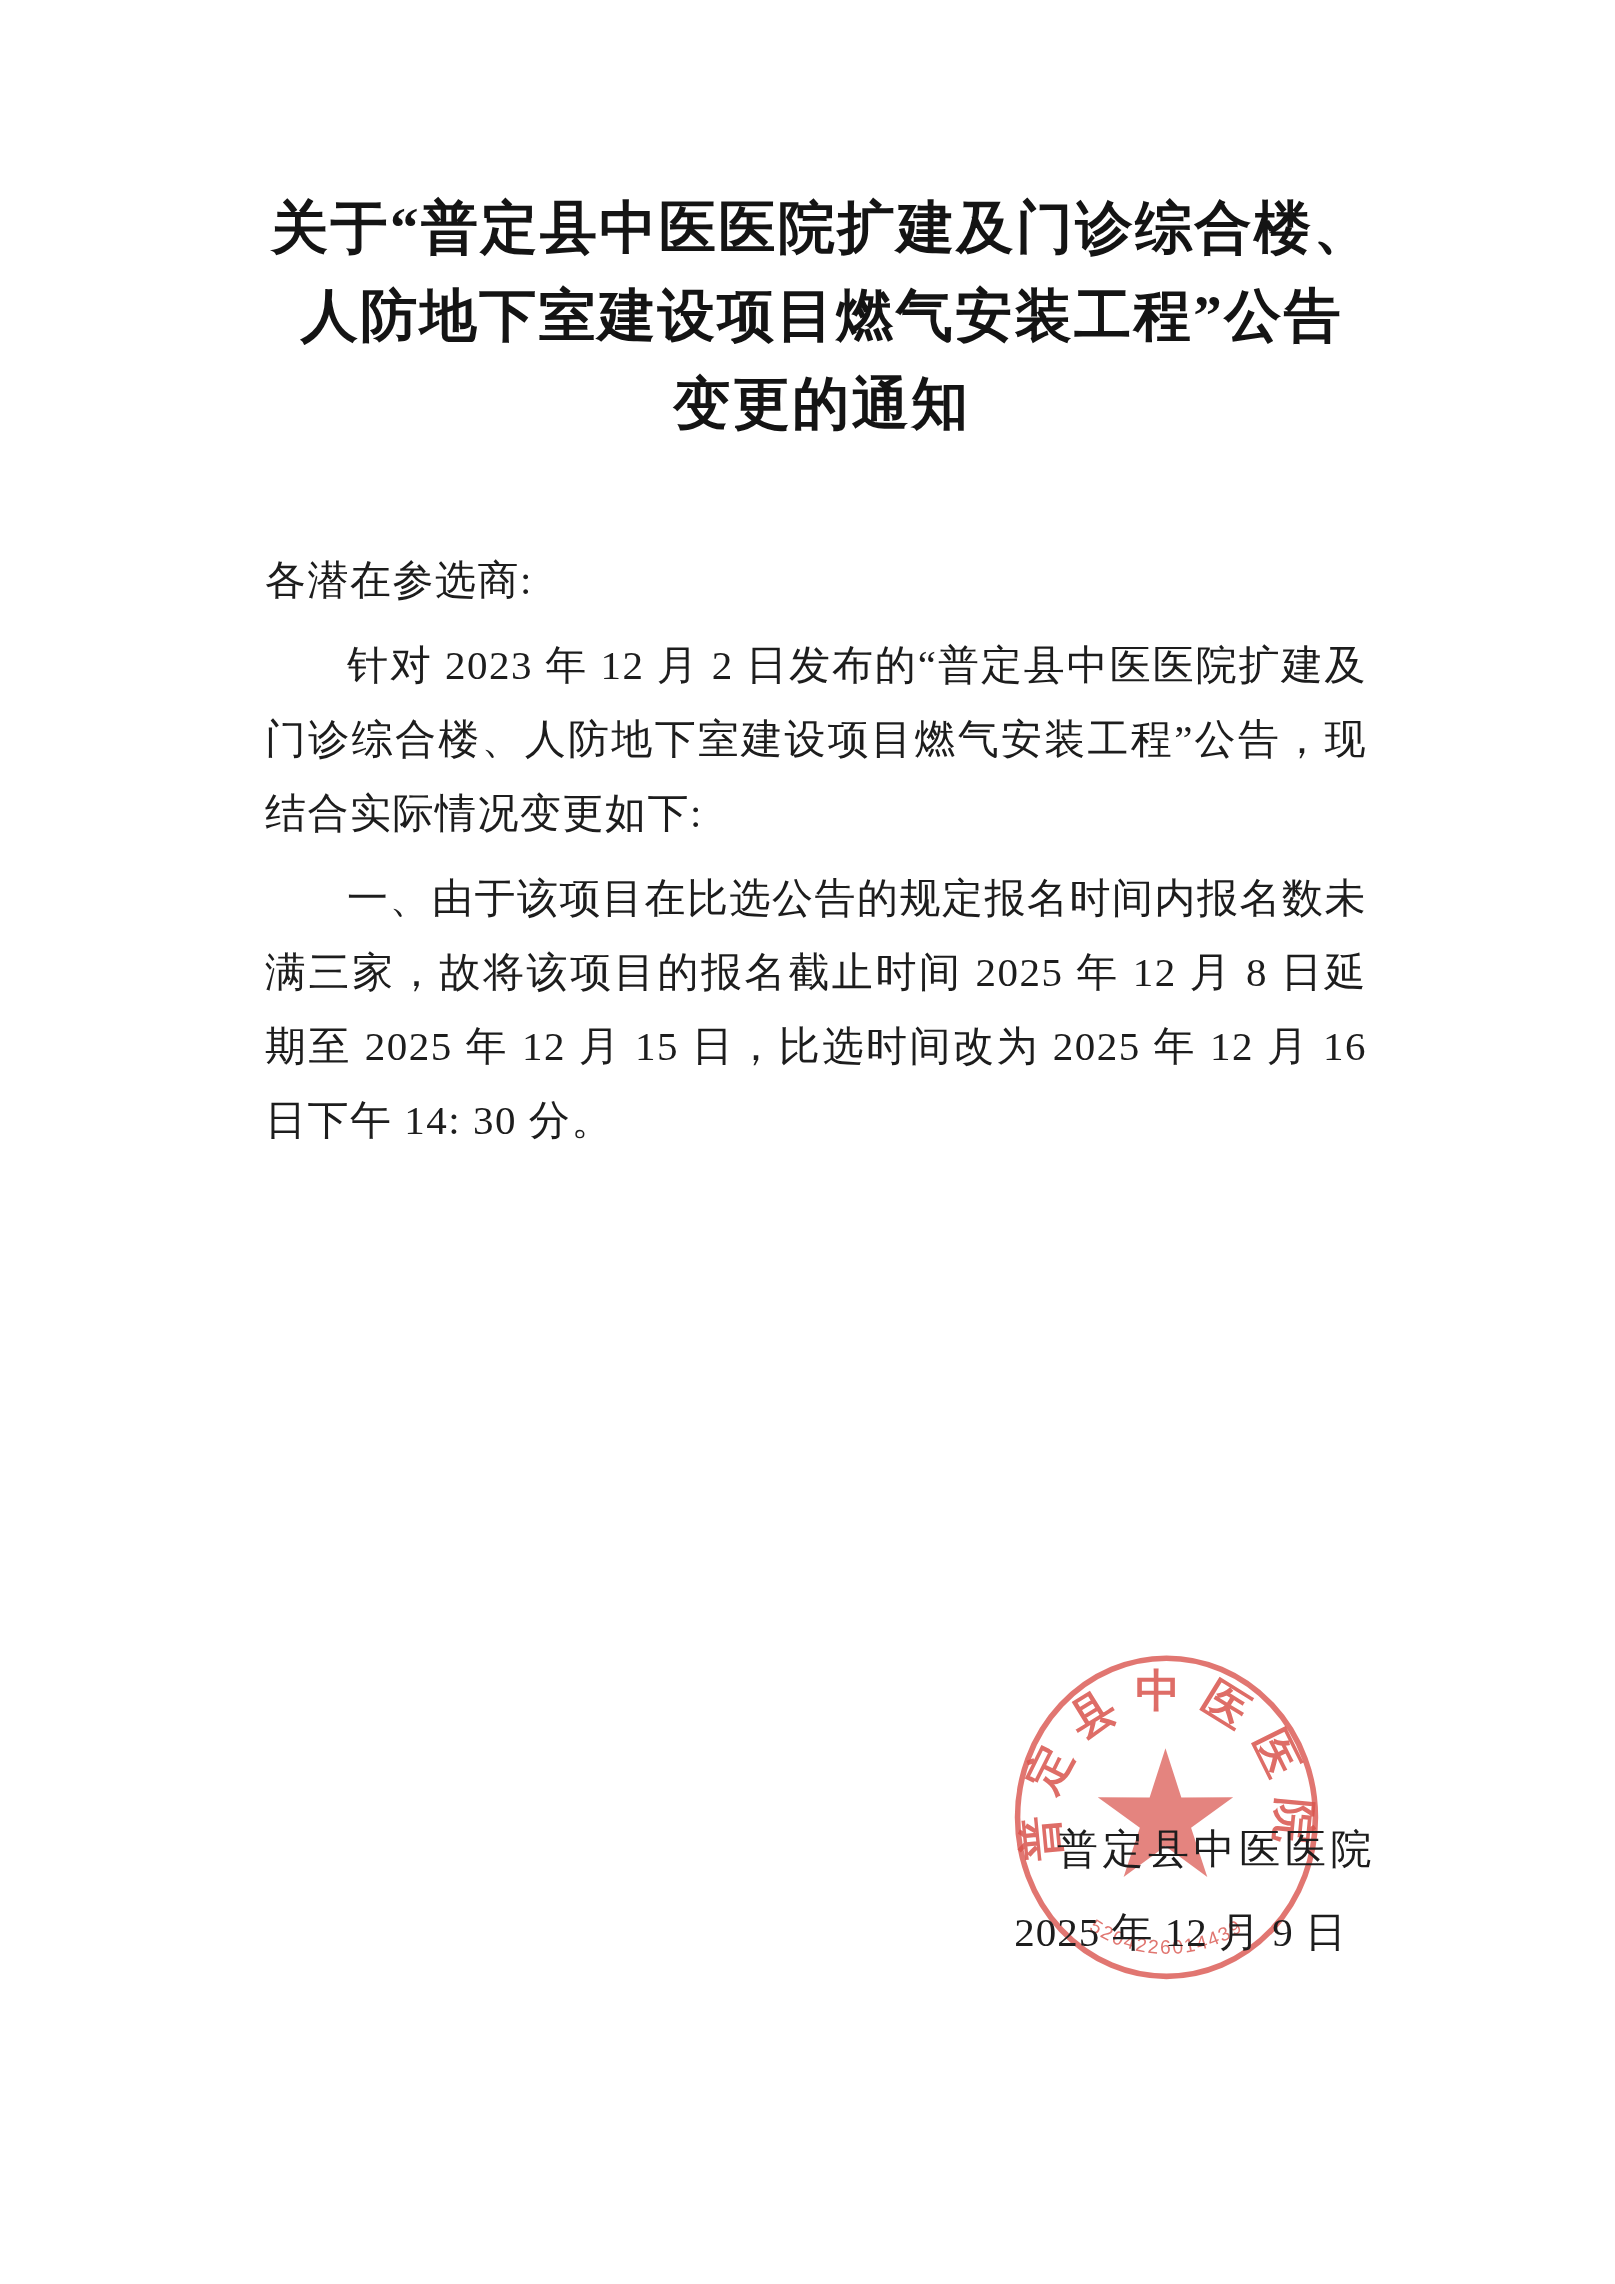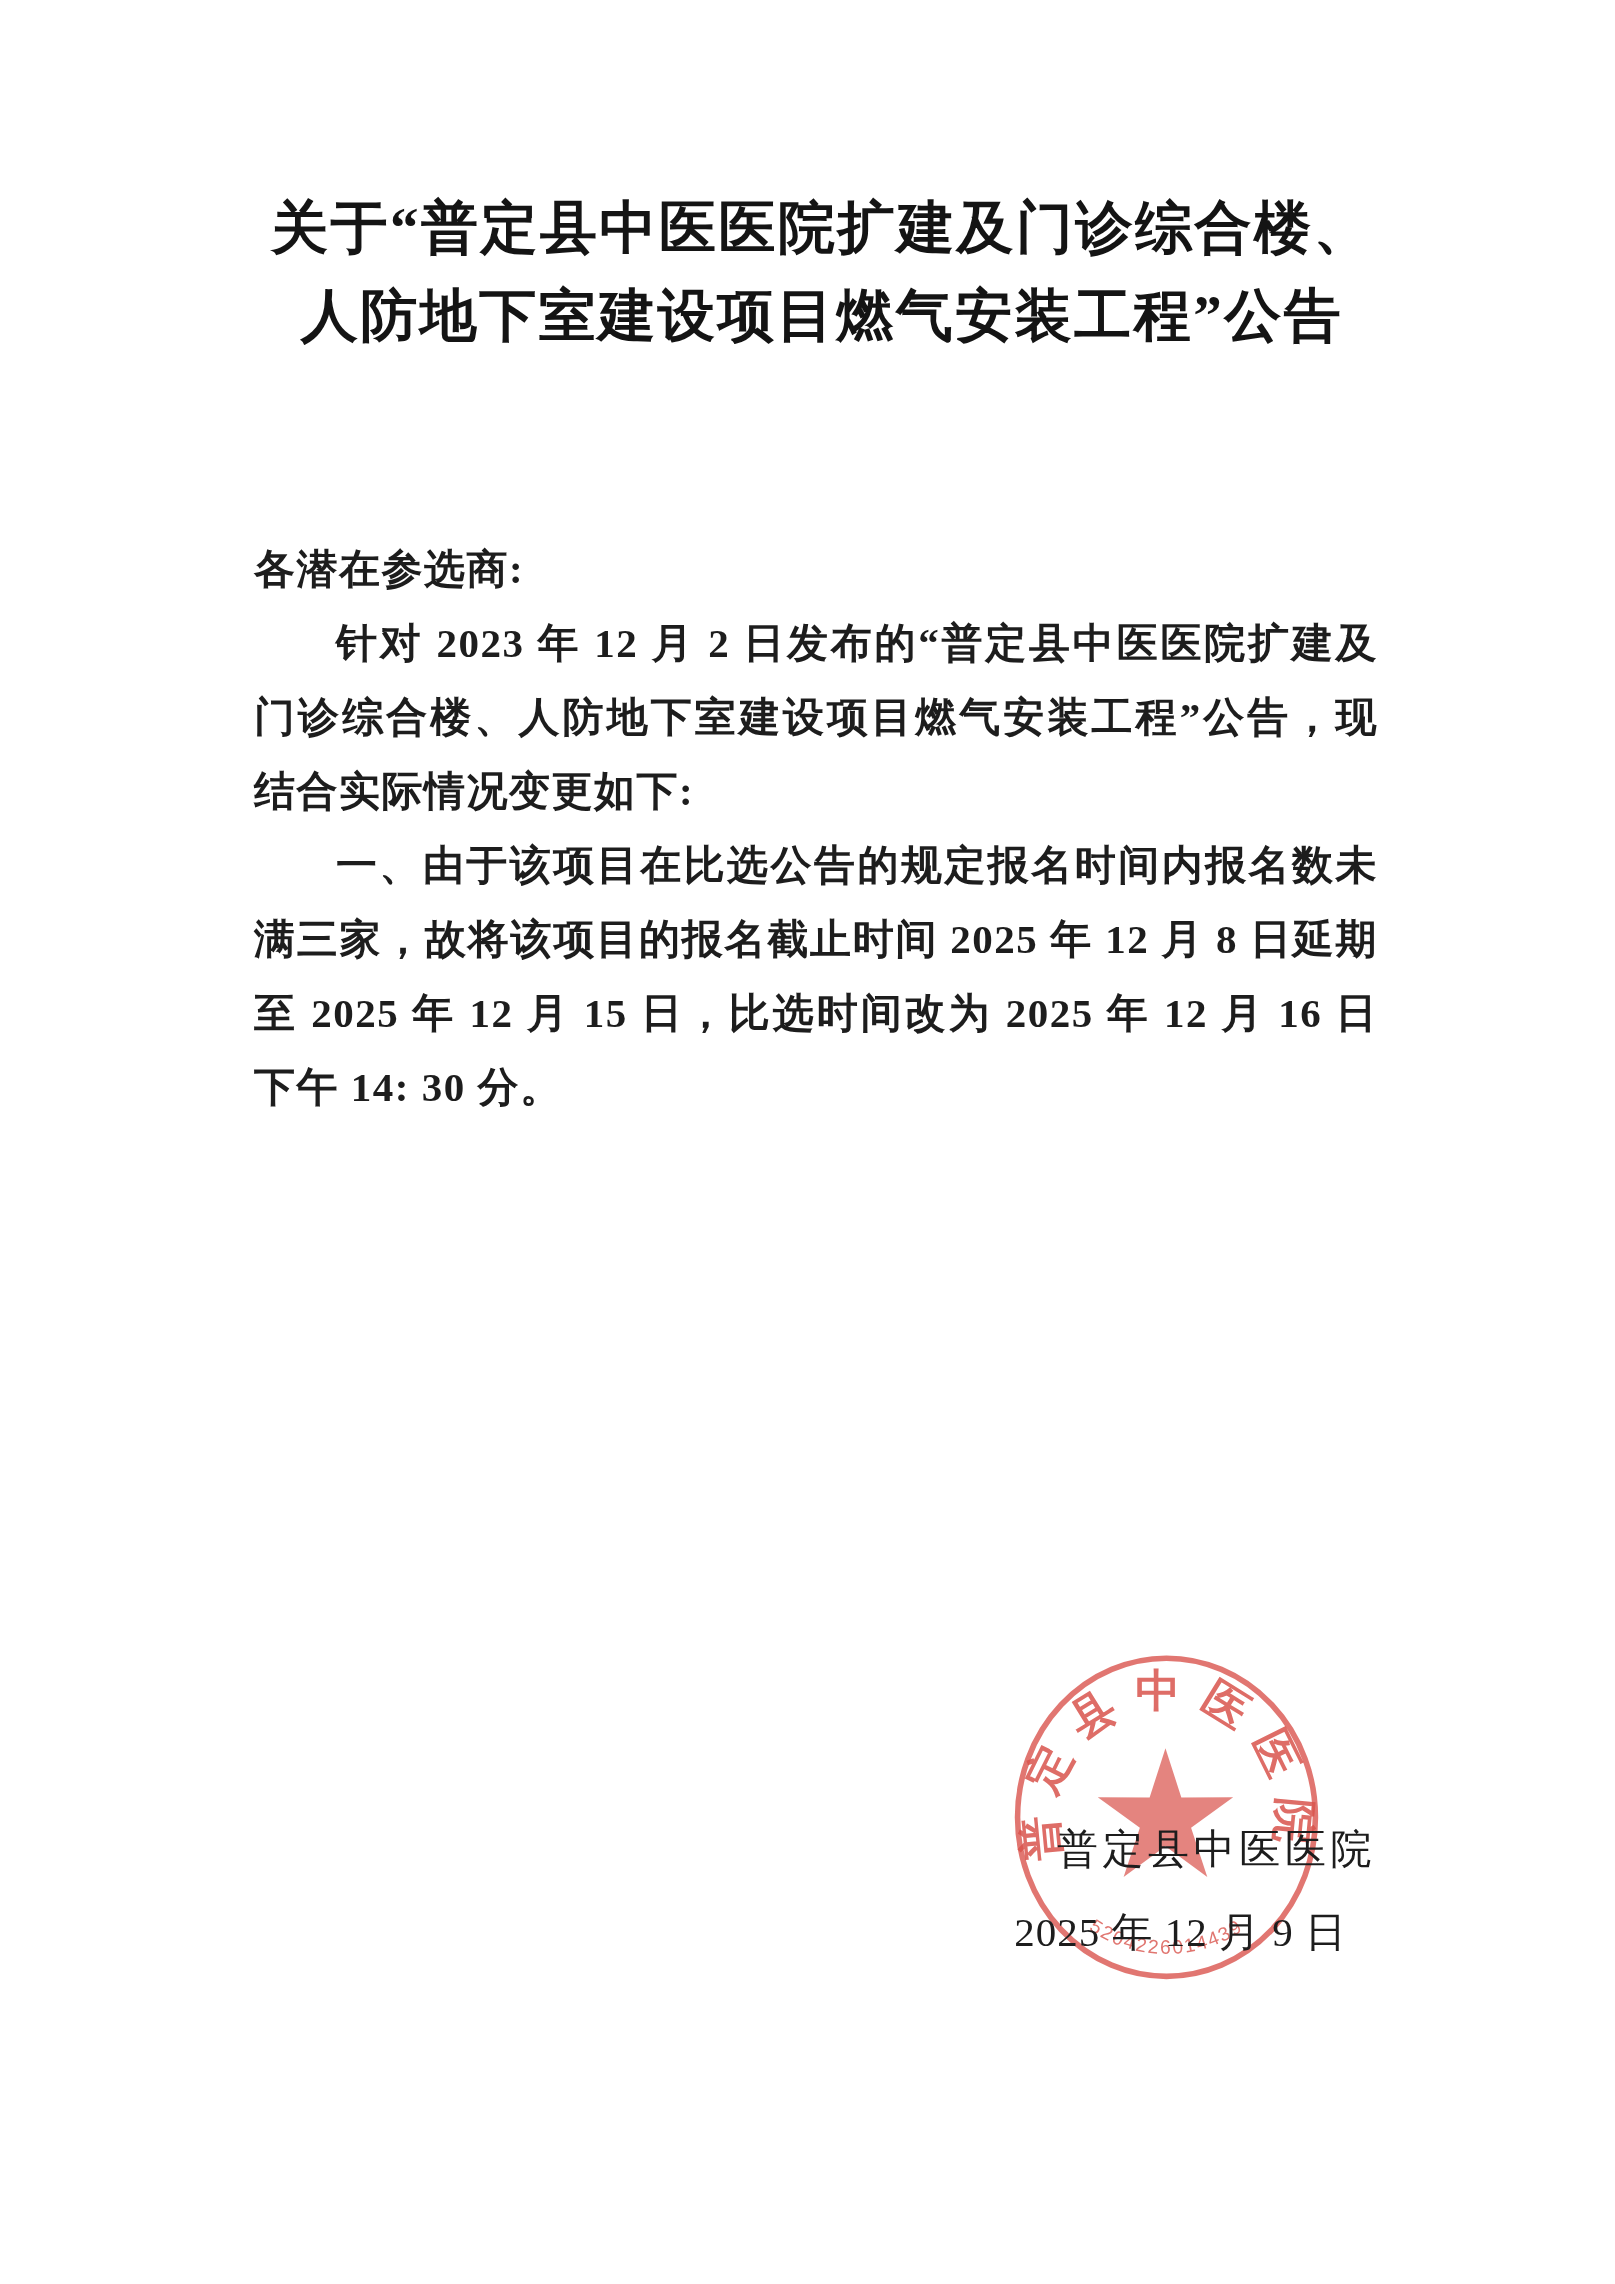--- a/index.html
+++ b/index.html
@@ -40,23 +40,22 @@
     width: 1124px;
     color: #1d1d1d;
     font-size: 41px;
     line-height: 74px;
     letter-spacing: 1.5px;
     text-align: justify;
     text-justify: inter-ideograph;
     text-align-last: left;
   }
   .body-block p {
-    margin: 0;
+    margin: 11px;
     padding: 0;
-    font-weight: bold;
   }
   .para {
     text-indent: 2em;
   }
   
   .signature-block {
     position: absolute;
     top: 1823px;
     left: 962px;
     width: 509px;
@@ -109,20 +108,21 @@
   }
 </style>
 </head>
 <body>
 
 <div class="page">
 
   <header class="title-block">
     <div class="title-line">关于“普定县中医医院扩建及门诊综合楼、</div>
     <div class="title-line">人防地下室建设项目燃气安装工程”公告</div>
+    <div class="title-line">变更的通知</div>
   </header>
 
   <main class="body-block">
     <p class="salutation">各潜在参选商:</p>
     <p class="para">针对 2023 年 12 月 2 日发布的“普定县中医医院扩建及门诊综合楼、人防地下室建设项目燃气安装工程”公告，现结合实际情况变更如下:</p>
     <p class="para">一、由于该项目在比选公告的规定报名时间内报名数未满三家，故将该项目的报名截止时间 2025 年 12 月 8 日延期至 2025 年 12 月 15 日，比选时间改为 2025 年 12 月 16 日下午 14: 30 分。</p>
   </main>
 
   <svg class="seal" viewBox="0 0 604 645" aria-hidden="true">
     <defs>

